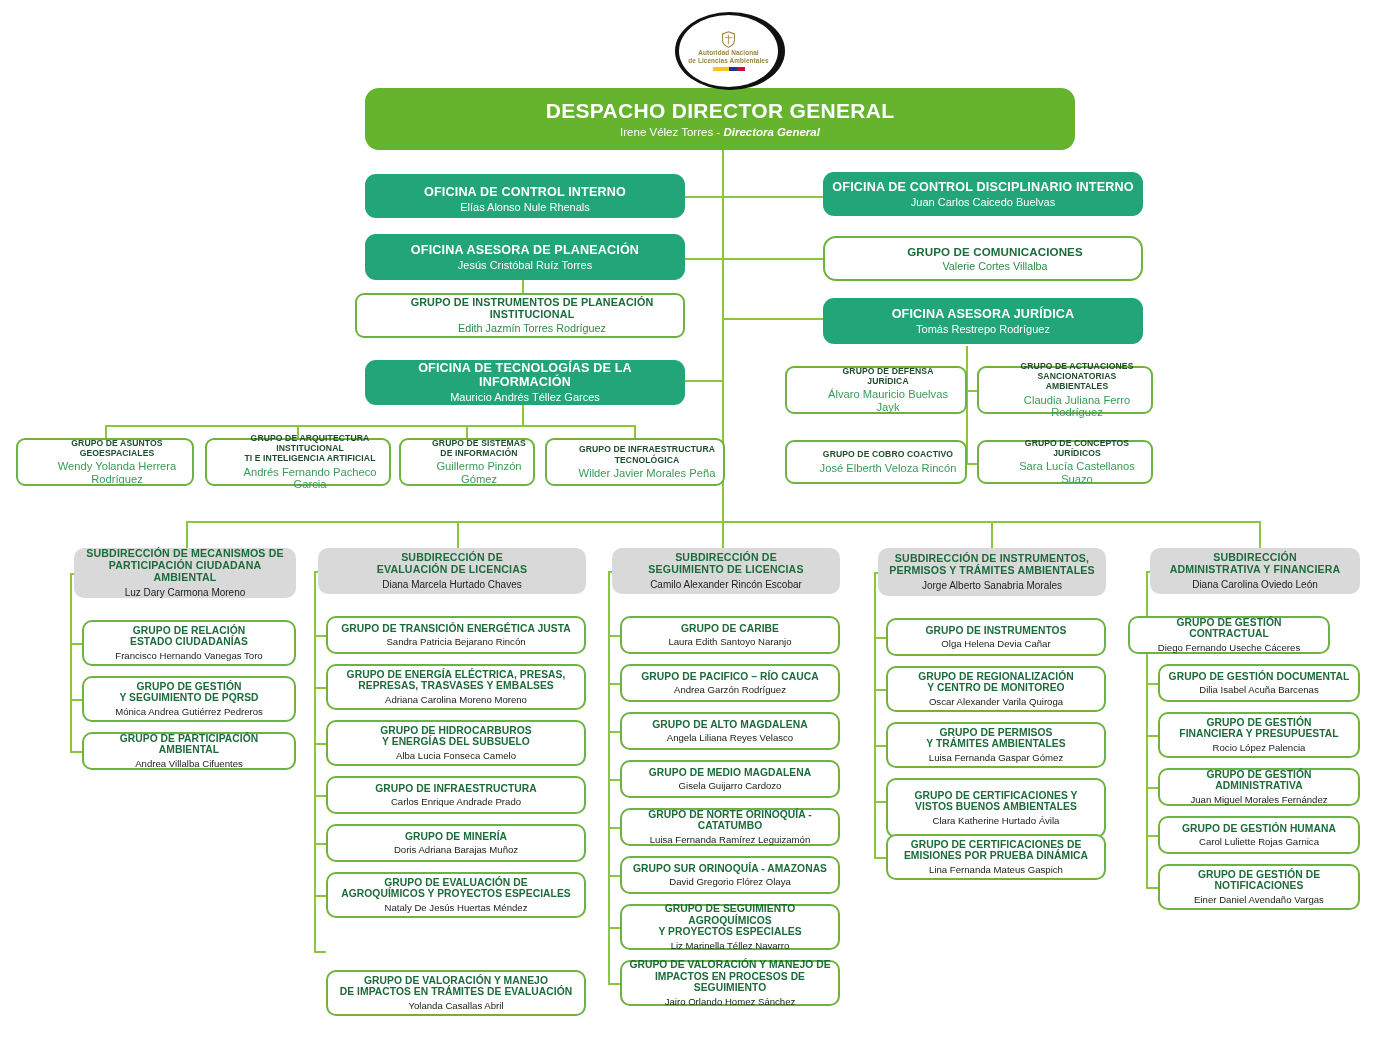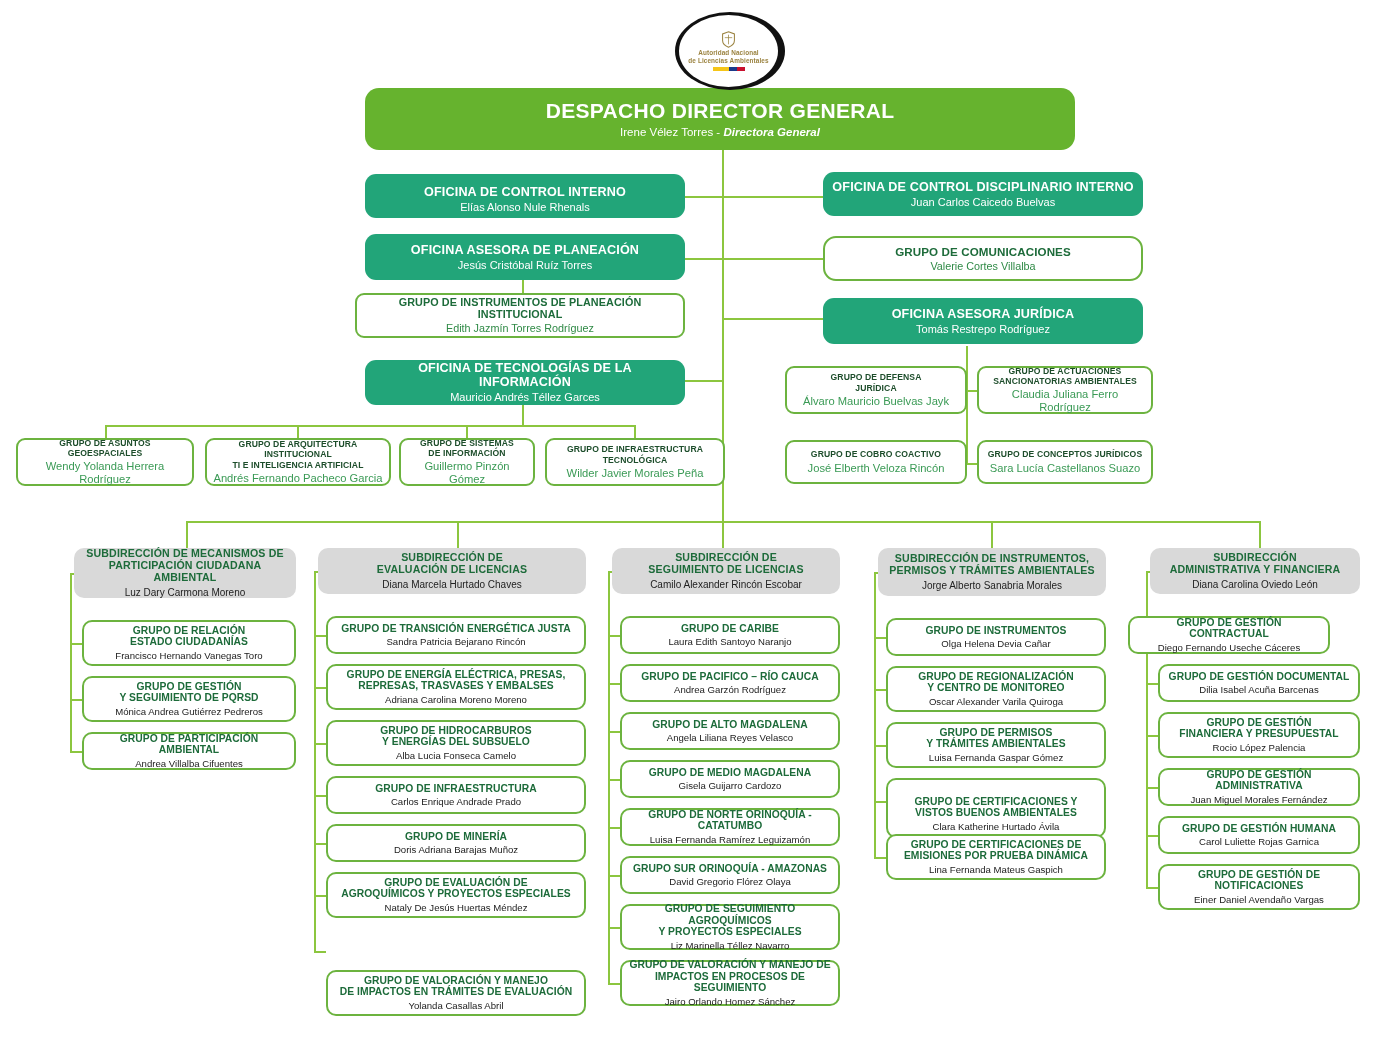--- a/index.html
+++ b/index.html
@@ -41,21 +41,21 @@
   .n-dir .t{color:#ffffff;font-size:21px;letter-spacing:.3px;}
   .n-dir .n{color:#ffffff;font-size:11.5px;margin-top:4px;}
   .n-dir .n b{font-style:italic;}
 
   
   .n-teal{background:#22a579;border-radius:11px;}
   .n-teal .t{color:#ffffff;font-size:12.6px;letter-spacing:.15px;}
   .n-teal .n{color:#ffffff;font-size:11px;margin-top:2px;}
 
   
-  .n-white{background:#ffffff;border:2px solid #6cb33f;}
+  .n-white{background:#ffffff;border:2px solid #6cb33f;padding-left:30px;}
   .n-white .t{color:#1d6b3a;font-size:11.6px;letter-spacing:.1px;}
   .n-white .n{color:#2f8a46;font-size:10.8px;margin-top:2px;}
 
   
   .n-small .t{font-size:8.6px;color:#1d4d2b;line-height:1.2;}
   .n-small .n{font-size:11.2px;color:#3a9a55;margin-top:2px;}
 
   
   .n-gray{background:#d9d9d9;border-radius:10px;}
   .n-gray .t{color:#1d6b3a;font-size:10.6px;letter-spacing:.15px;}
@@ -327,21 +327,21 @@
         <div class="n">Olga Helena Devia Cañar</div>
       </div>
       <div class="node n-grp" style="left: 886px; top: 666px; width: 220px; height: 46px;">
         <div class="t">GRUPO DE REGIONALIZACIÓN<br>Y CENTRO DE MONITOREO</div>
         <div class="n">Oscar Alexander Varila Quiroga</div>
       </div>
       <div class="node n-grp" style="left: 886px; top: 722px; width: 220px; height: 46px;">
         <div class="t">GRUPO DE PERMISOS<br>Y TRÁMITES AMBIENTALES</div>
         <div class="n">Luisa Fernanda Gaspar Gómez</div>
       </div>
-      <div class="node n-grp" style="left: 886px; top: 778px; width: 220px; height: 60px; justify-content: flex-end;">
+      <div class="node n-grp" style="left: 886px; top: 778px; width: 220px; height: 60px;">
         <div class="t">GRUPO DE CERTIFICACIONES Y<br>VISTOS BUENOS AMBIENTALES</div>
         <div class="n">Clara Katherine Hurtado Ávila</div>
       </div>
       <div class="node n-grp" style="left: 886px; top: 834px; width: 220px; height: 46px;">
         <div class="t">GRUPO DE CERTIFICACIONES DE<br>EMISIONES POR PRUEBA DINÁMICA</div>
         <div class="n">Lina Fernanda Mateus Gaspich</div>
       </div>
       <div class="node n-gray" style="left: 1150px; top: 548px; width: 210px; height: 46px;">
         <div class="t">SUBDIRECCIÓN<br>ADMINISTRATIVA Y FINANCIERA</div>
         <div class="n">Diana Carolina Oviedo León</div>

